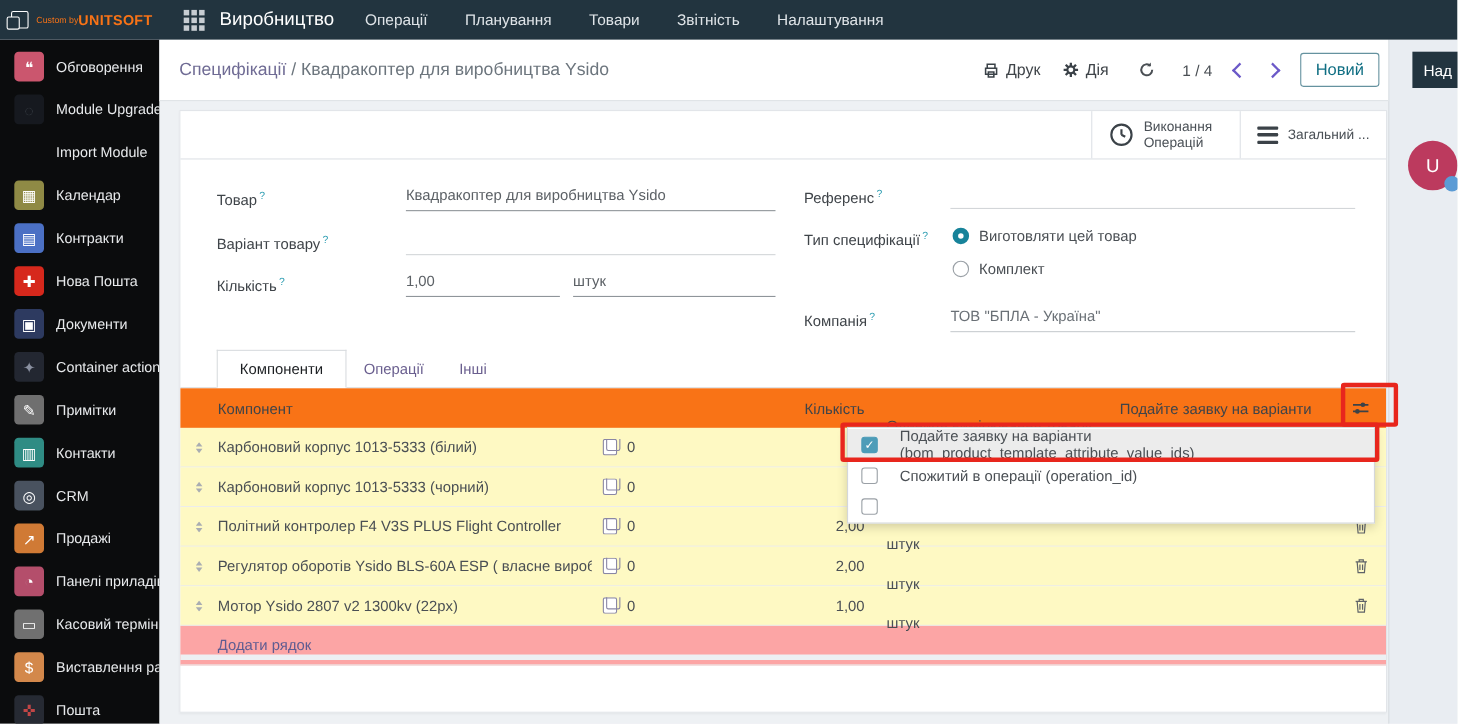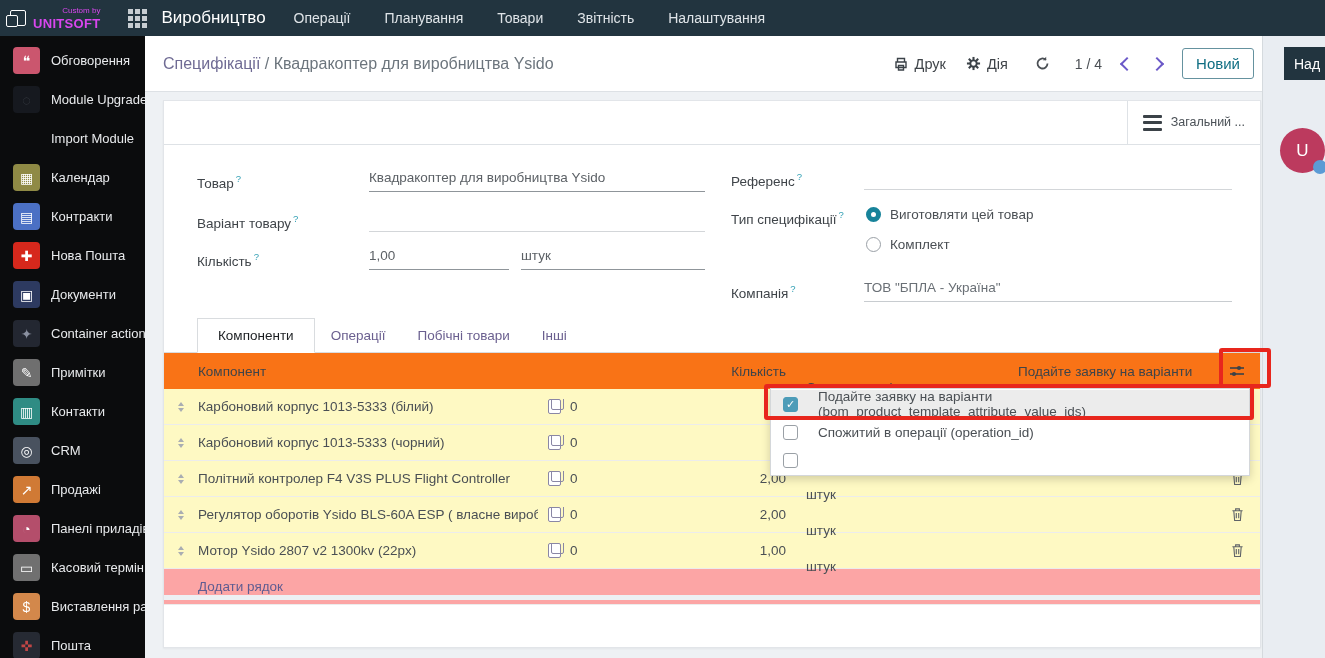--- a/index.html
+++ b/index.html
@@ -6,21 +6,21 @@
   body{
     width:1325px;height:658px;position:relative;overflow:hidden;
     font-family:"Liberation Sans",sans-serif;background:#eef1f4;
     -webkit-font-smoothing:antialiased;
   }
   
   .navbar{position:absolute;left:0;top:0;width:1325px;height:36px;background:#22343f;display:flex;align-items:center;z-index:5;}
   .logo{display:flex;align-items:center;gap:7px;padding:0 10px 0 10px;}
   .logo-ic{width:14px;height:14px;border:1.6px solid #fff;border-radius:2px;position:relative;}
   .logo-ic::before{content:'';position:absolute;left:-5px;top:4px;width:10px;height:10px;border:1.6px solid #fff;border-radius:2px;background:#22343f;}
-  .logo-txt{display:flex;flex-direction:column;line-height:1;color:#d946ef;}
+  .logo-txt{display:flex;flex-direction:row;line-height:1;color:#f97316;}
   .logo-top{font-size:8px;align-self:flex-end;margin-bottom:2px;}
   .logo-main{font-size:13px;font-weight:bold;letter-spacing:.3px;}
   .grid9{display:grid;grid-template-columns:repeat(3,5px);grid-gap:2px;margin:0 14px 0 18px;}
   .grid9 span{width:5px;height:5px;background:#c7cdd2;}
   .app-name{color:#fff;font-size:17px;margin-right:28px;}
   .nav-menu{display:flex;align-items:center;gap:34px;}
   .nav-item{color:#dfe4e8;font-size:14px;cursor:pointer;}
   
   .sidebar{position:absolute;left:0;top:36px;width:145px;height:622px;background:#0b0c0d;overflow:hidden;padding-top:5px;box-sizing:border-box;}
   .side-item{display:flex;align-items:center;gap:11px;height:39px;padding-left:13px;cursor:pointer;}
@@ -268,20 +268,27 @@
       <span class="chv chv-l"></span>
       <span class="chv chv-r"></span>
       <button class="btn-new">Новий</button>
     </div>
   </div>
 
   <div class="card">
 
     <div class="smart-row">
       <div class="smart-btn">
+        <svg width="23" height="23" viewBox="0 0 20 20">
+            <circle cx="10" cy="10" r="8" fill="none" stroke="#3b4248" stroke-width="1.7"></circle>
+            <path d="M10 10V5.6 M10 10l3 1.6" stroke="#3b4248" stroke-width="1.7" fill="none"></path>
+          </svg>
+        <span style="width:72px;">Виконання Операцій</span>
+      </div>
+      <div class="smart-btn">
         <span class="hamb">
             <span></span>
             <span></span>
             <span></span>
           </span>
         <span>Загальний ...</span>
       </div>
     </div>
 
     <div class="flabel" style="left:33px;top:72px;"><span>Товар</span><sup class="help">?</sup></div>
@@ -309,21 +316,20 @@
 
     <div class="flabel" style="left:567px;top:182px;"><span>Компанія</span><sup class="help">?</sup></div>
     <div class="fvalue softline" style="left:700px;top:176px;width:368px;color:#6a7076;">ТОВ "БПЛА - Україна"</div>
 
     <div class="tabs">
 
         <span class="tab active">Компоненти</span>
 
         <span class="tab">Операції</span>
 
-        <span class="tab">Побічні товари</span>
 
         <span class="tab">Інші</span>
 
     </div>
 
     <div class="thead">
       <span class="cell"></span>
       <span class="cell">Компонент</span>
       <span class="cell"></span>
       <span class="cell"></span>

